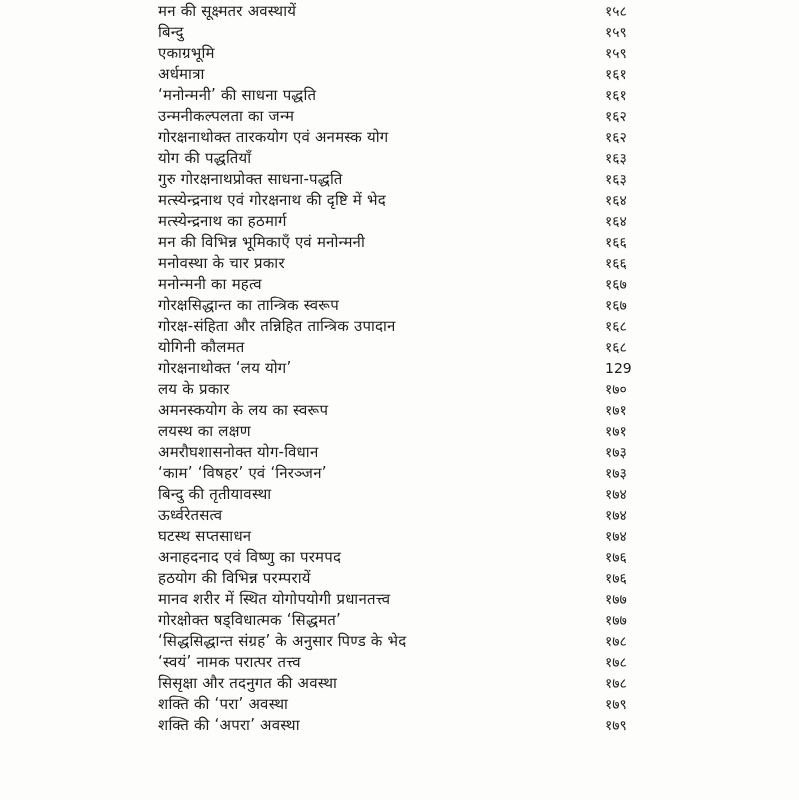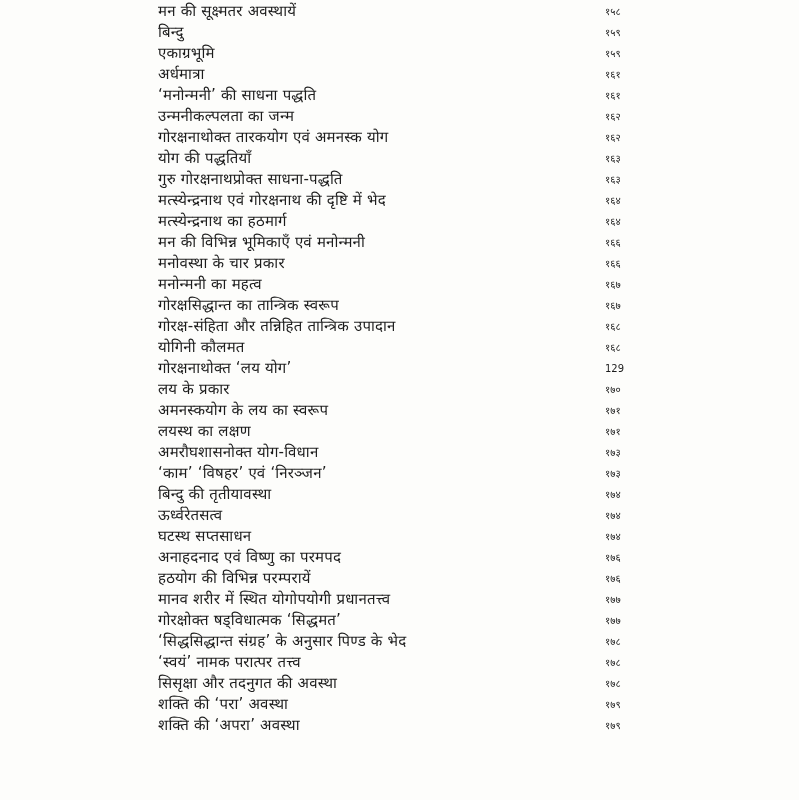--- a/index.html
+++ b/index.html
@@ -32,21 +32,21 @@
   .toc-title {
     flex: 1 1 auto;
     font-size: 15px;
     letter-spacing: 0.2px;
     overflow: hidden;
   }
   .toc-page {
     flex: 0 0 45px;
     width: 45px;
     text-align: left;
-    font-size: 10px;
+    font-size: 14px;
   }
 </style>
 </head>
 <body>
 
 <div class="scan-page">
   <div class="toc" id="toc-list">
       <div class="toc-row">
         <span class="toc-title">मन की सूक्ष्मतर अवस्थायें</span>
         <span class="toc-page">१५८</span>
@@ -65,21 +65,21 @@
       </div>
       <div class="toc-row">
         <span class="toc-title">‘मनोन्मनी’ की साधना पद्धति</span>
         <span class="toc-page">१६१</span>
       </div>
       <div class="toc-row">
         <span class="toc-title">उन्मनीकल्पलता का जन्म</span>
         <span class="toc-page">१६२</span>
       </div>
       <div class="toc-row">
-        <span class="toc-title">गोरक्षनाथोक्त तारकयोग एवं अमनस्क योग</span>
+        <span class="toc-title">गोरक्षनाथोक्त तारकयोग एवं अनमस्क योग</span>
         <span class="toc-page">१६२</span>
       </div>
       <div class="toc-row">
         <span class="toc-title">योग की पद्धतियाँ</span>
         <span class="toc-page">१६३</span>
       </div>
       <div class="toc-row">
         <span class="toc-title">गुरु गोरक्षनाथप्रोक्त साधना-पद्धति</span>
         <span class="toc-page">१६३</span>
       </div>

